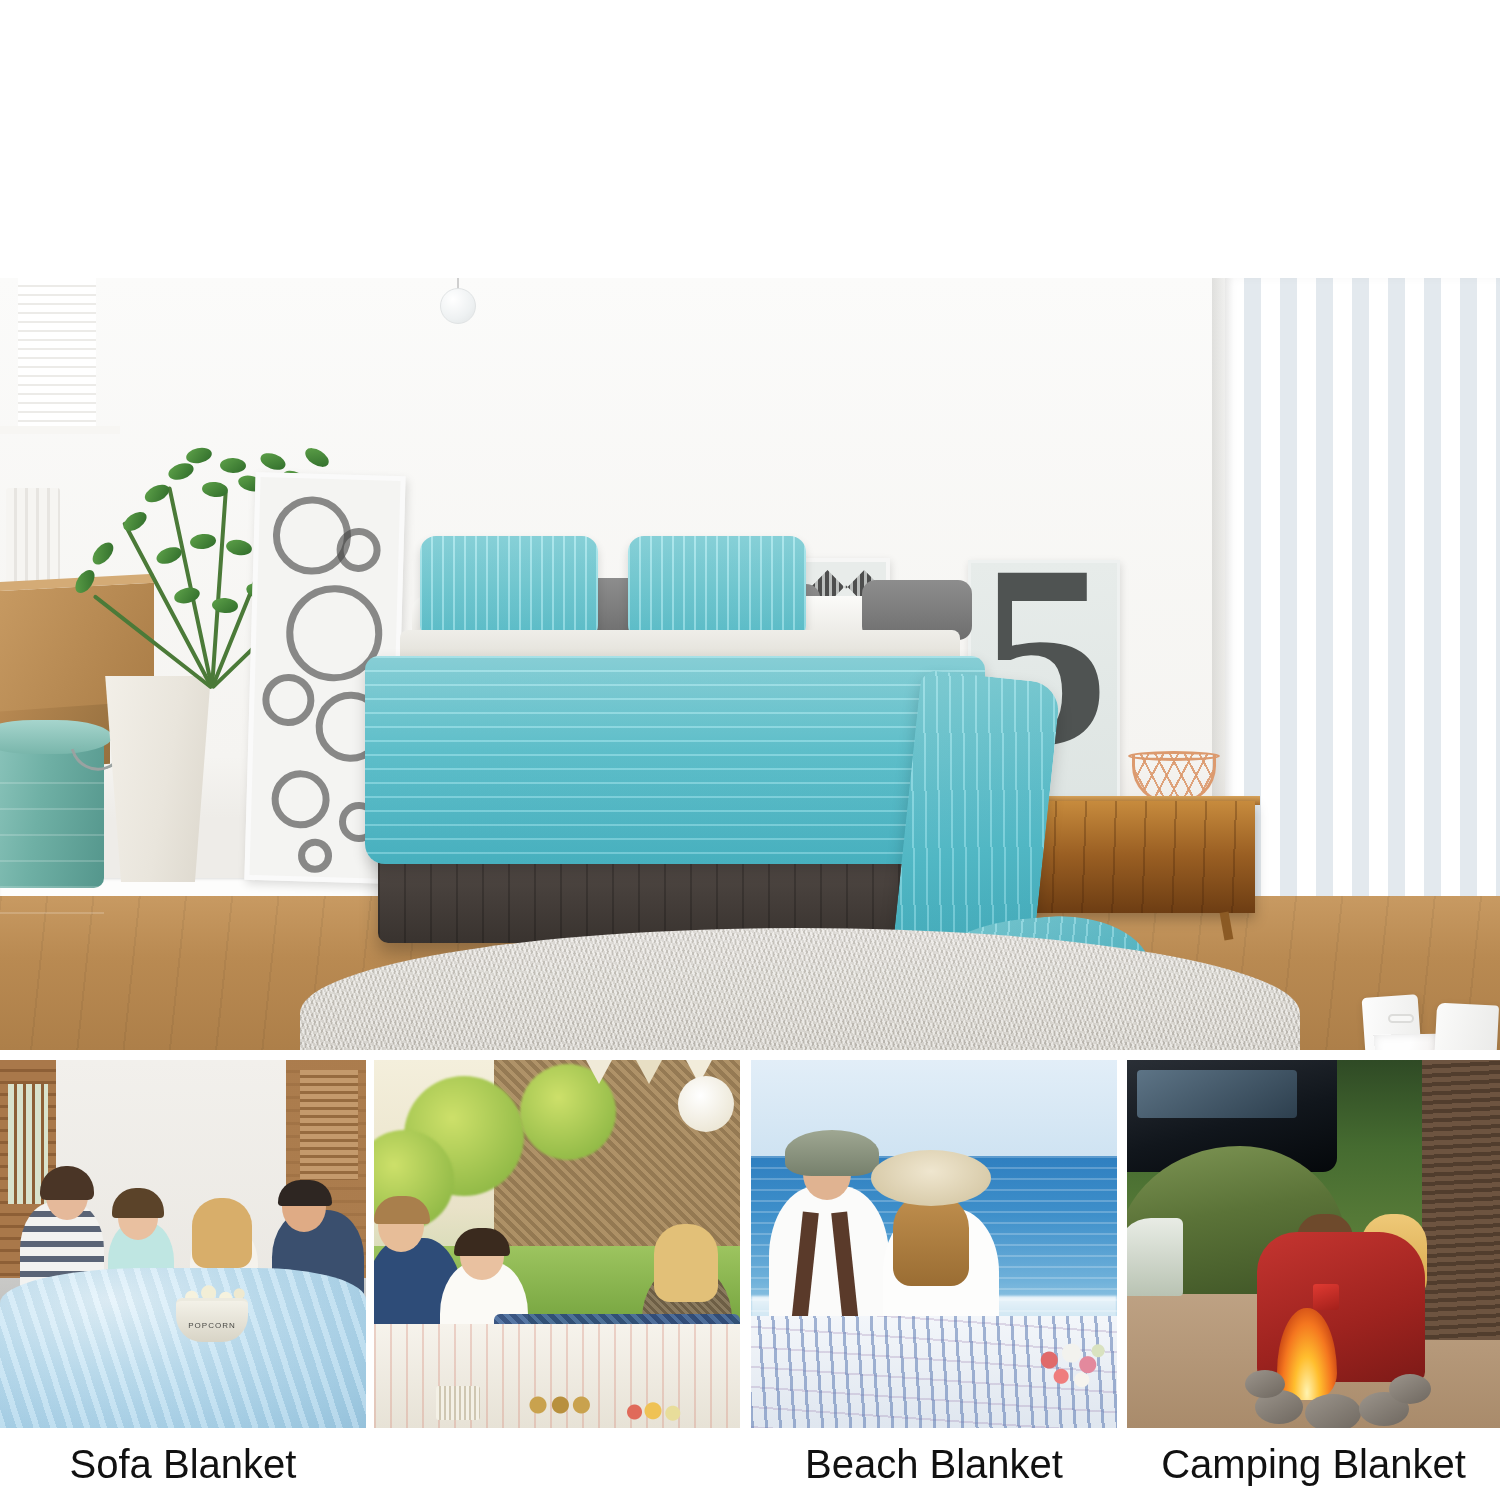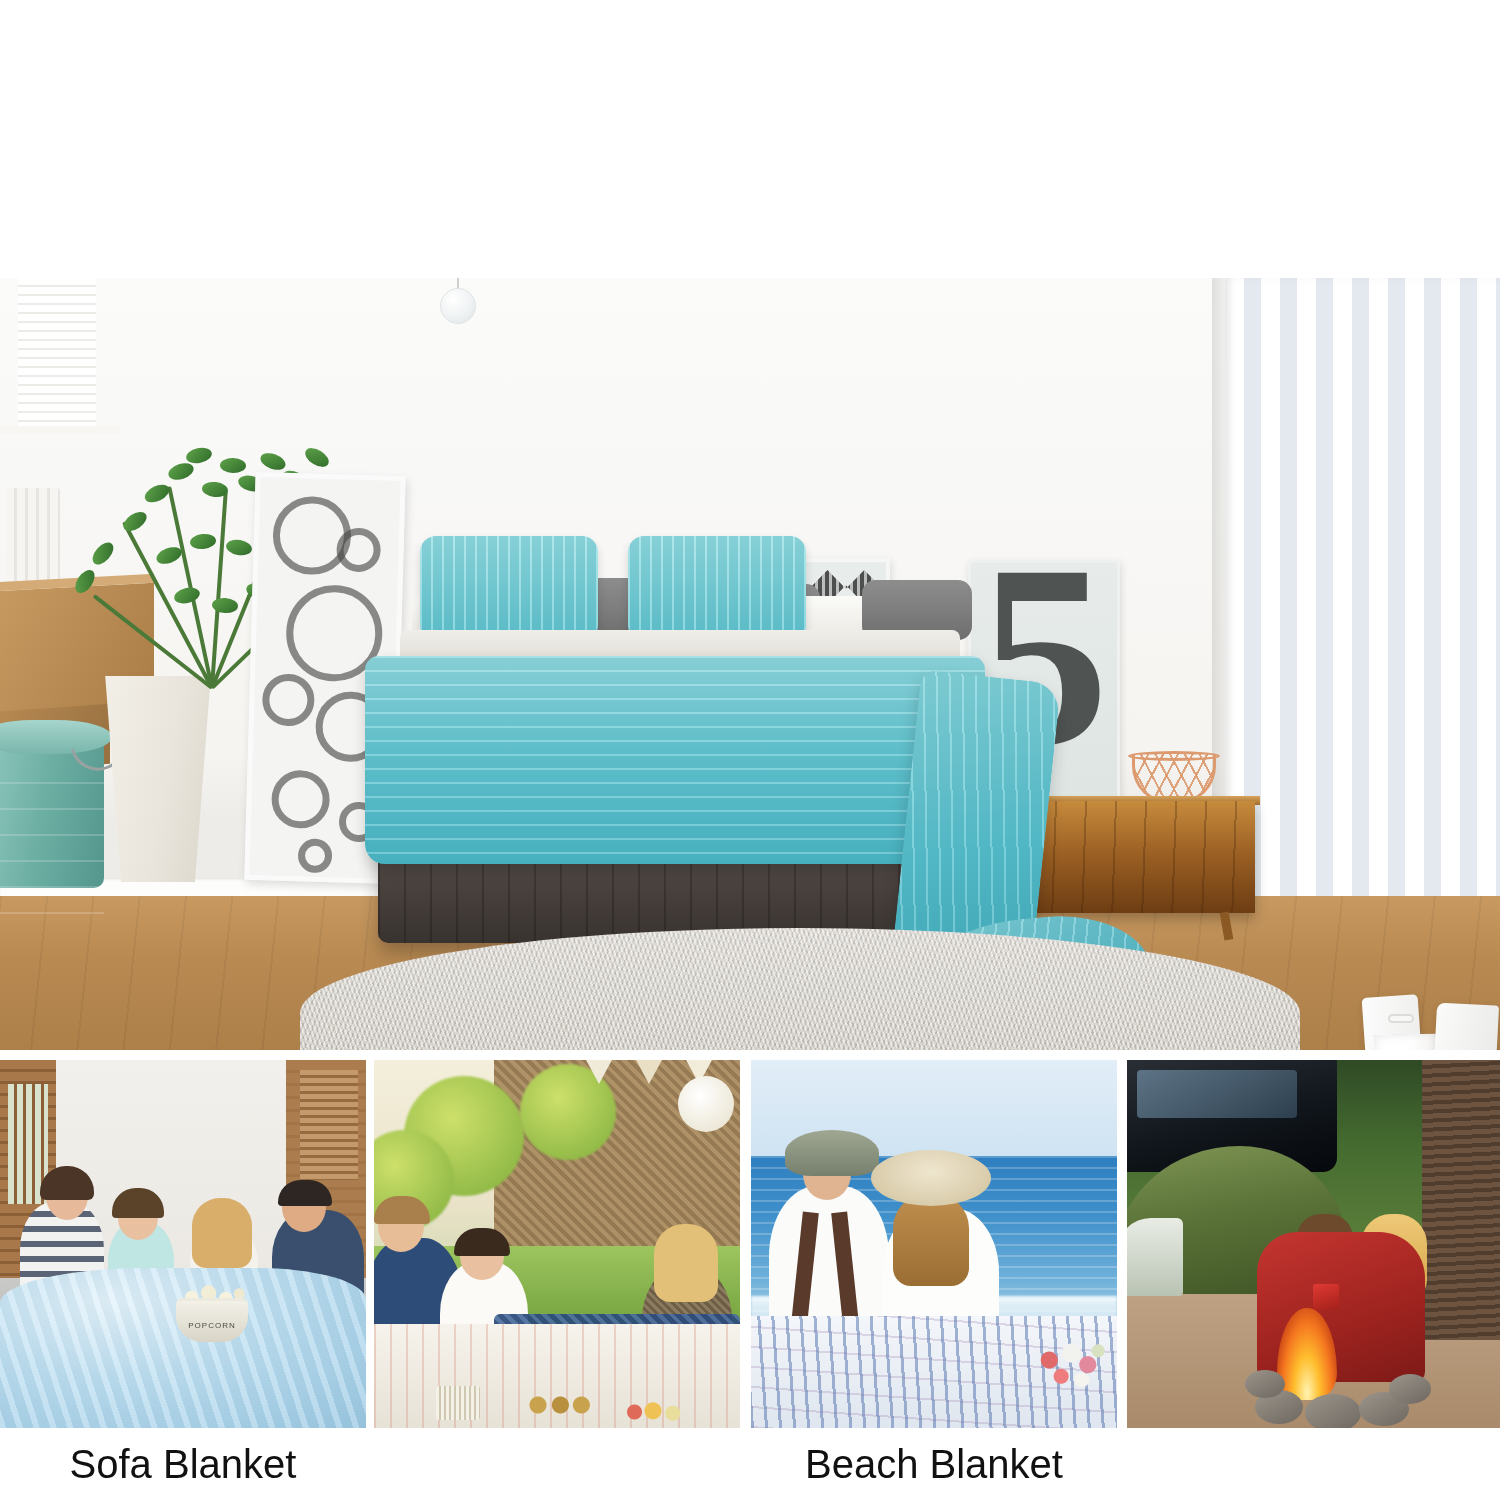--- a/index.html
+++ b/index.html
@@ -775,15 +775,16 @@
       <div class="c-rock" style="left:178px; bottom:-4px; width:56px; height:38px;"></div>
       <div class="c-rock" style="left:232px; bottom:2px;  width:50px; height:34px;"></div>
       <div class="c-rock" style="left:118px; bottom:30px; width:40px; height:28px;"></div>
       <div class="c-rock" style="left:262px; bottom:24px; width:42px; height:30px;"></div>
     </div>
   </div>
 
   <div class="captions">
     <div class="caption c1">Sofa Blanket</div>
     <div class="caption c3">Beach Blanket</div>
+    <div class="caption c4">Camping Blanket</div>
   </div>
 
 </div>
 
 </body></html>

